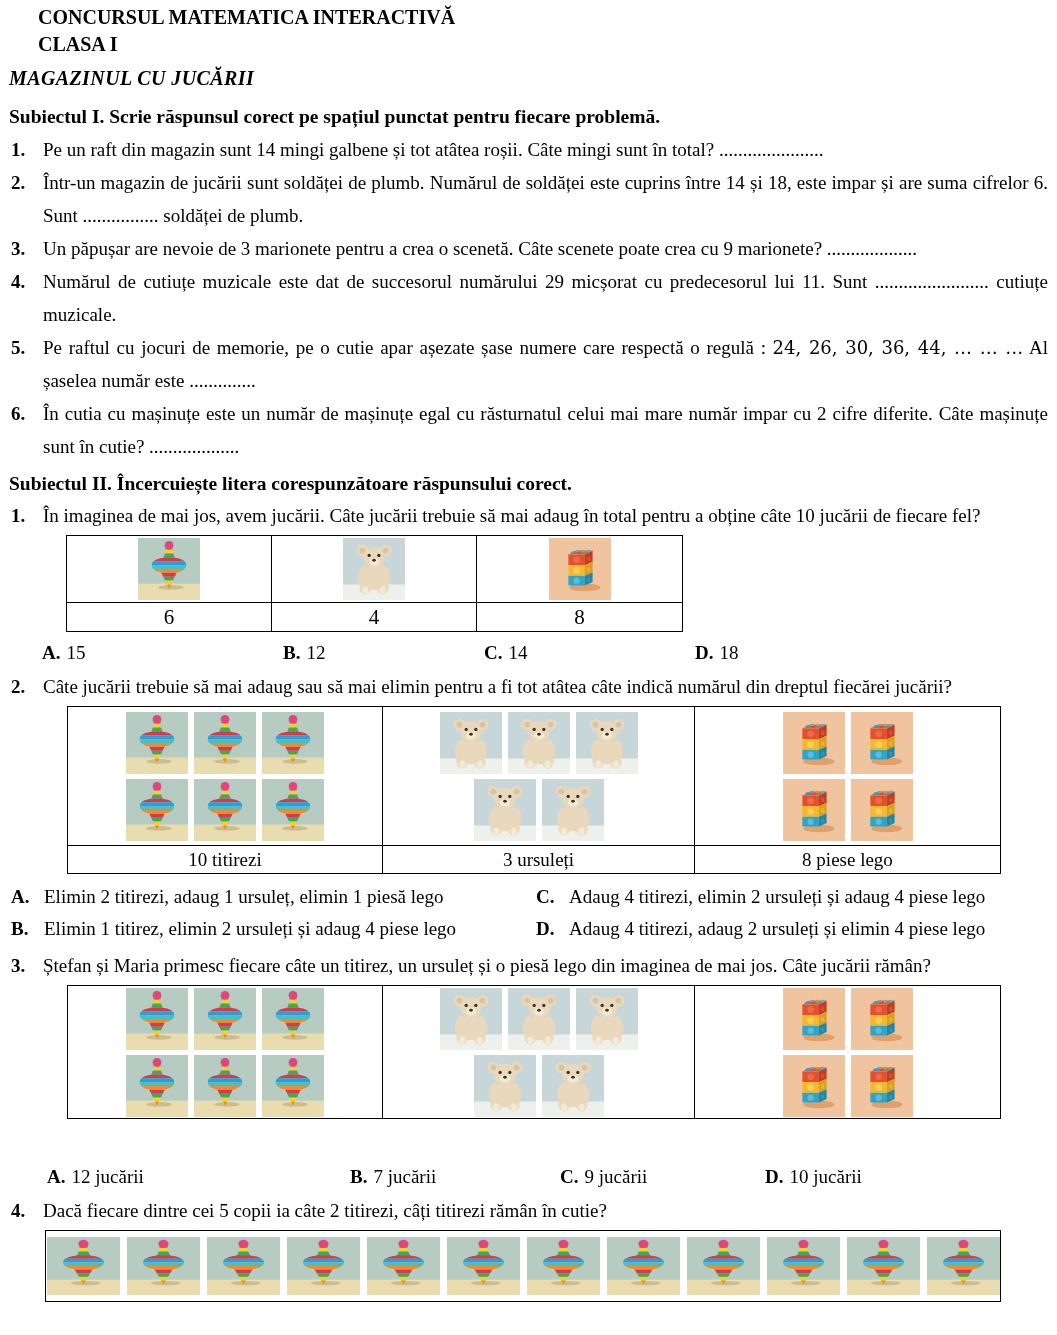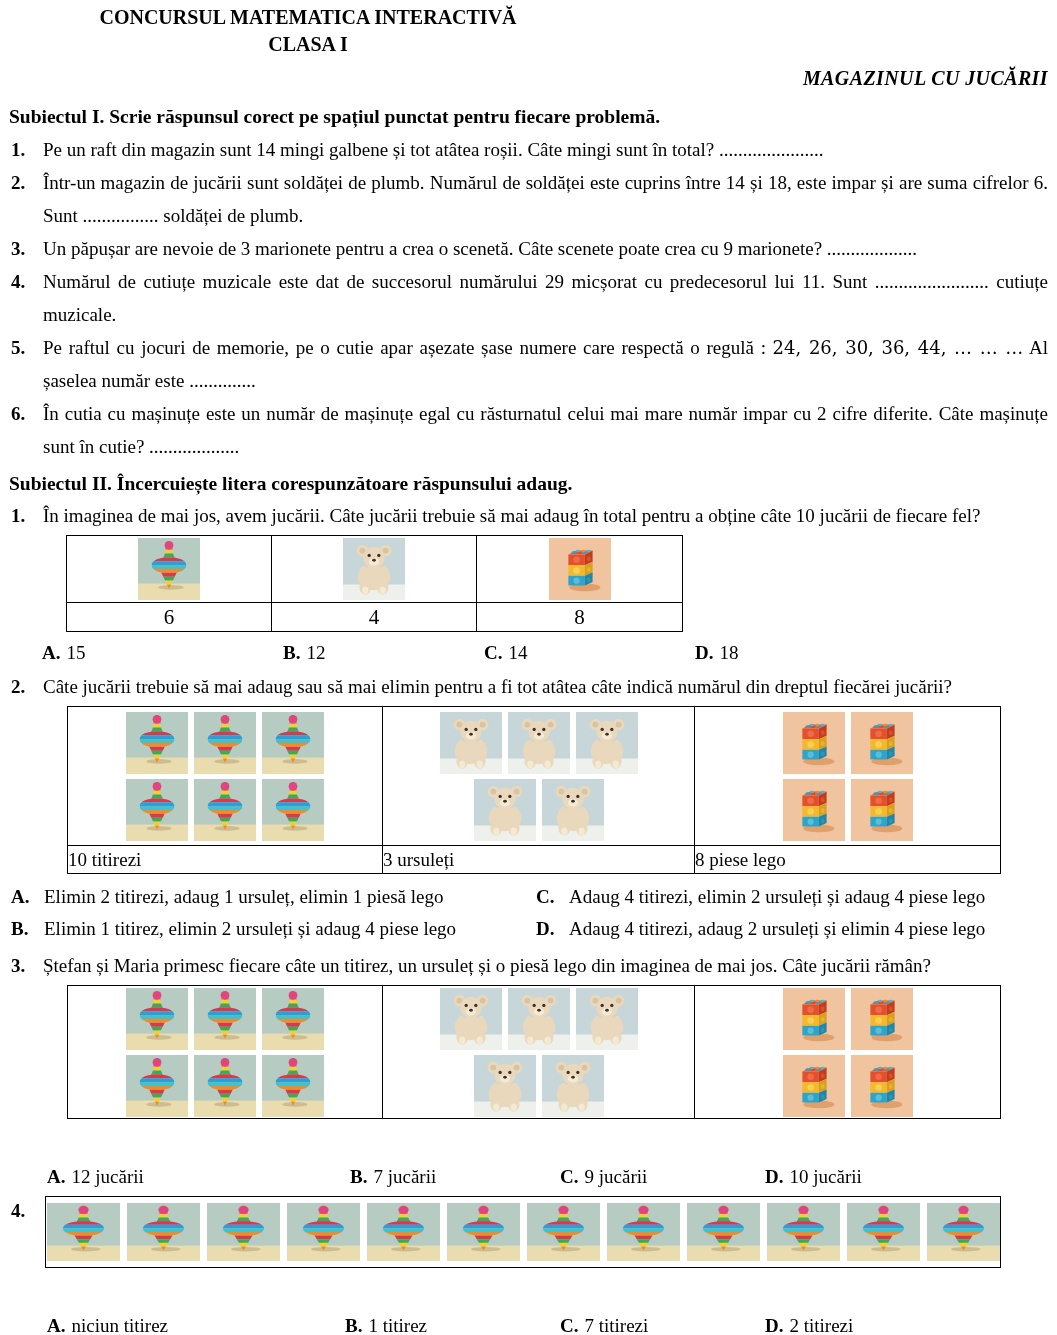--- a/index.html
+++ b/index.html
@@ -2,23 +2,23 @@
 <html><head>
 <meta charset="utf-8">
 <style>
   html,body { margin:0; padding:0; }
   body {
     width:1057px; height:1335px; background:#ffffff; overflow:hidden;
     font-family:"Liberation Serif", serif; font-size:19px; color:#000;
   }
   .page { padding:4px 9px 0 9px; }
 
-  .head-block { margin-left:29px; width:540px; text-align:center;
+  .head-block { margin-left:29px; width:540px; text-align:left;
     font-weight:bold; font-size:20px; line-height:27px; }
-  .doc-title { text-align:right; font-weight:bold; font-style:italic;
+  .doc-title { text-align:left; font-weight:bold; font-style:italic;
     font-size:20px; margin:9px 0 0 0; letter-spacing:.4px; }
   .sec-head { font-weight:bold; font-size:19.5px;
     margin:14px 0 3px 0; line-height:26px; }
   .sec-head.second { margin-top:8px; }
 
   .prob { position:relative; padding-left:34px; line-height:33px;
     text-align:justify; }
   .prob .pnum { position:absolute; left:2px; font-weight:bold; }
   .qtext { line-height:32px; margin-top:2px; }
   .qtext.nowrap { white-space:nowrap; text-align:left; }
@@ -28,21 +28,21 @@
   table.toytable td { border:1.5px solid #000; padding:0; }
   .t1 { margin:3px 0 5px 57px; }
   .t2 { margin:3px 0 7px 58px; }
   .t3 { margin:3px 0 4px 58px; }
   .t4 { margin:3px 0 6px 36px; width:956px; }
   .imgrow td { height:66px; vertical-align:middle; }
   .imgrow td > svg { display:block; margin:0 auto; }
   .imgrow2 td { height:138px; vertical-align:middle; }
   .t3 .imgrow2 td { height:132px; }
   .cntrow td { height:28px; text-align:center; font-size:21px; }
-  .lblrow td { height:27px; text-align:left; font-size:19px; }
+  .lblrow td { height:27px; text-align:center; font-size:19px; }
   .t4 td { height:70px; vertical-align:middle; }
 
   .toy { width:62px; height:62px; display:block; }
   .toy-wide { width:73px; height:58px; }
   .toy-grid { display:flex; flex-wrap:wrap; gap:5px 6px;
     justify-content:center; margin:0 auto; }
   .toy-grid.w3 { width:198px; }
   .toy-grid.w2 { width:130px; }
   .toy-row { display:flex; gap:7px; justify-content:center; }
 
@@ -166,21 +166,21 @@
     <div class="prob">
       <span class="pnum">5.</span>
       <span><span>Pe raftul cu jocuri de memorie, pe o cutie apar așezate șase numere care respectă o regulă : </span><span class="mathseq">24, 26, 30, 36, 44, … … …</span><span> Al șaselea număr este ..............</span></span>
     </div>
     <div class="prob">
       <span class="pnum">6.</span>
       <span>În cutia cu mașinuțe este un număr de mașinuțe egal cu răsturnatul celui mai mare număr impar cu 2 cifre diferite. Câte mașinuțe sunt în cutie? ...................</span>
     </div>
   </div>
 
-  <div class="sec-head second">Subiectul II. Încercuiește litera corespunzătoare răspunsului adaug.</div>
+  <div class="sec-head second">Subiectul II. Încercuiește litera corespunzătoare răspunsului corect.</div>
 
   <div class="prob qtext">
     <span class="pnum">1.</span>
     <span>În imaginea de mai jos, avem jucării. Câte jucării trebuie să mai adaug în total pentru a obține câte 10 jucării de fiecare fel?</span>
   </div>
   <table class="toytable t1">
     <colgroup>
         <col style="width:205px">
         <col style="width:205px">
         <col style="width:206px">
@@ -375,20 +375,21 @@
     </table>
   <div class="ansrow ind38">
     <span class="ans w303"><b class="ltr">A.</b><span>12 jucării</span></span>
     <span class="ans w210"><b class="ltr">B.</b><span>7 jucării</span></span>
     <span class="ans w205"><b class="ltr">C.</b><span>9 jucării</span></span>
     <span class="ans"><b class="ltr">D.</b><span>10 jucării</span></span>
   </div>
 
   <div class="prob qtext nowrap">
     <span class="pnum">4.</span>
+    <span>Dacă fiecare dintre cei 5 copii ia câte 2 titirezi, câți titirezi rămân în cutie?</span>
   </div>
   <table class="toytable t4">
     <tbody>
         <tr>
       <td>
         <div class="toy-row">
               <svg class="toy toy-wide">
                 <use href="#sym-top"></use>
               </svg>
               <svg class="toy toy-wide">

